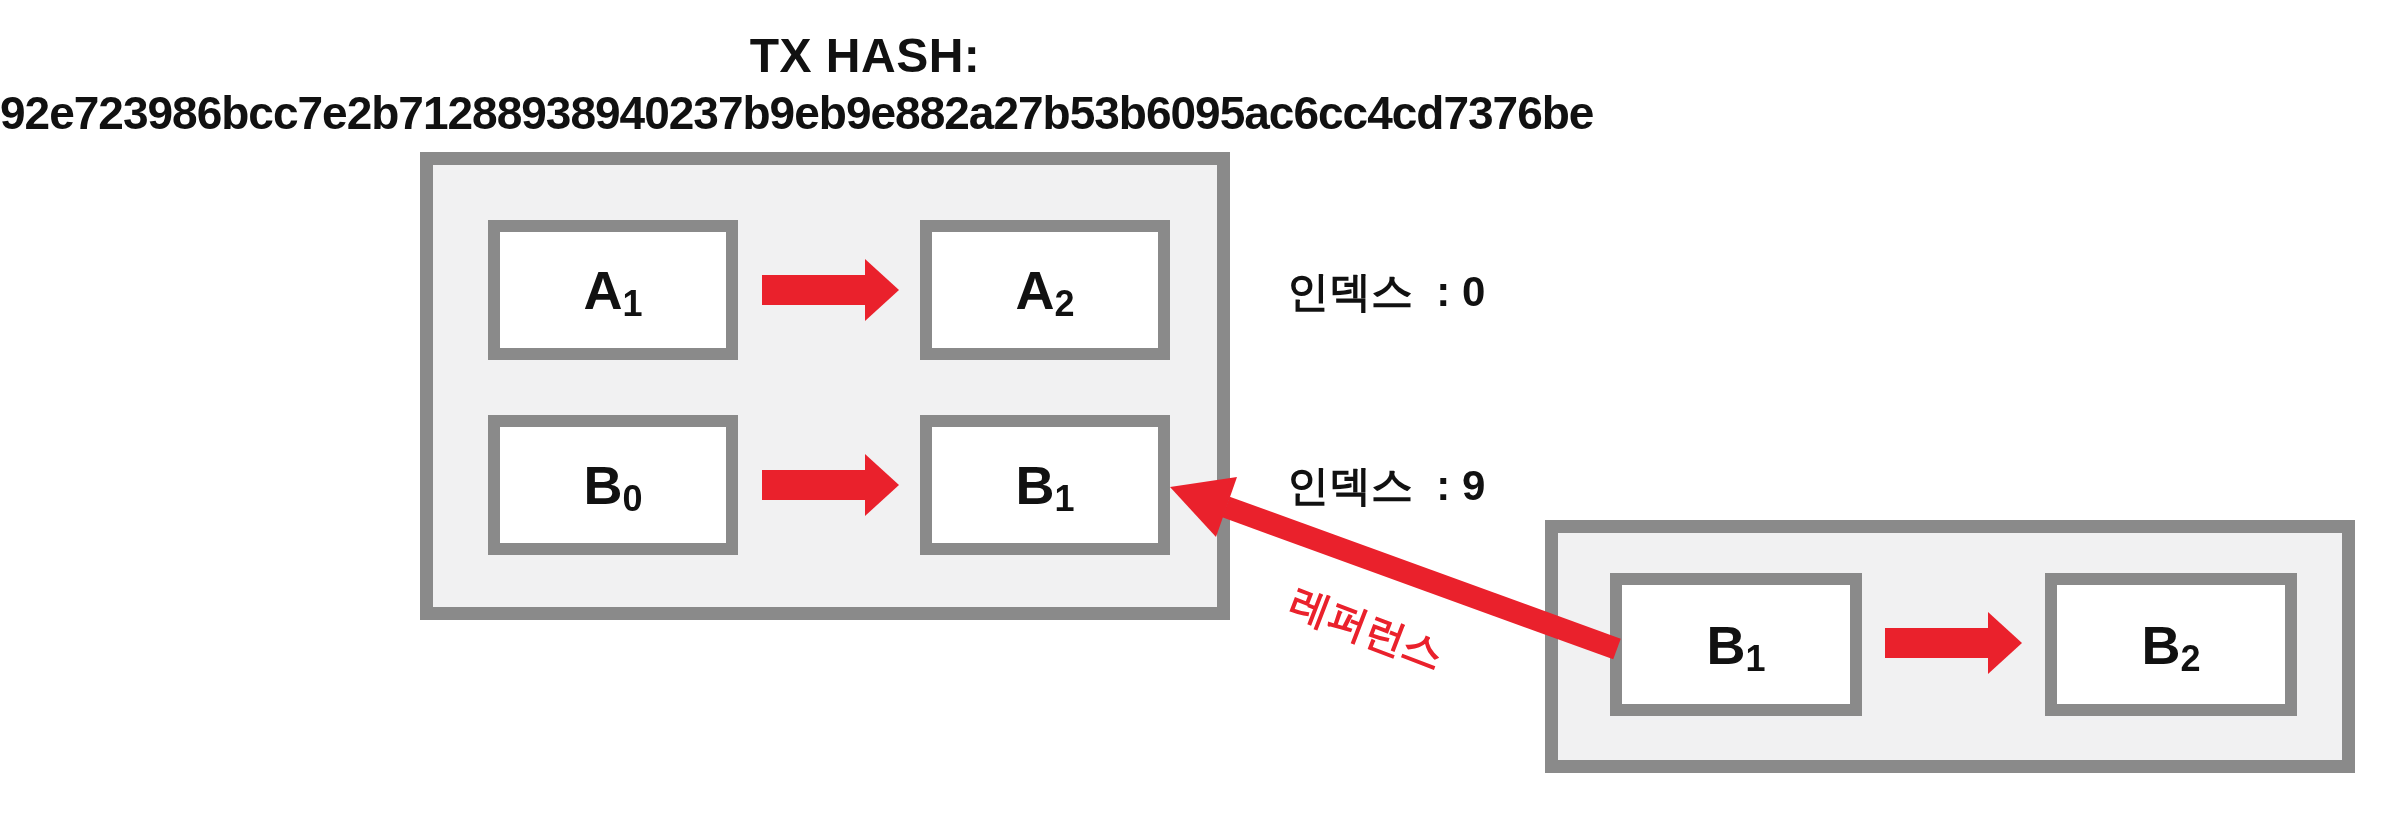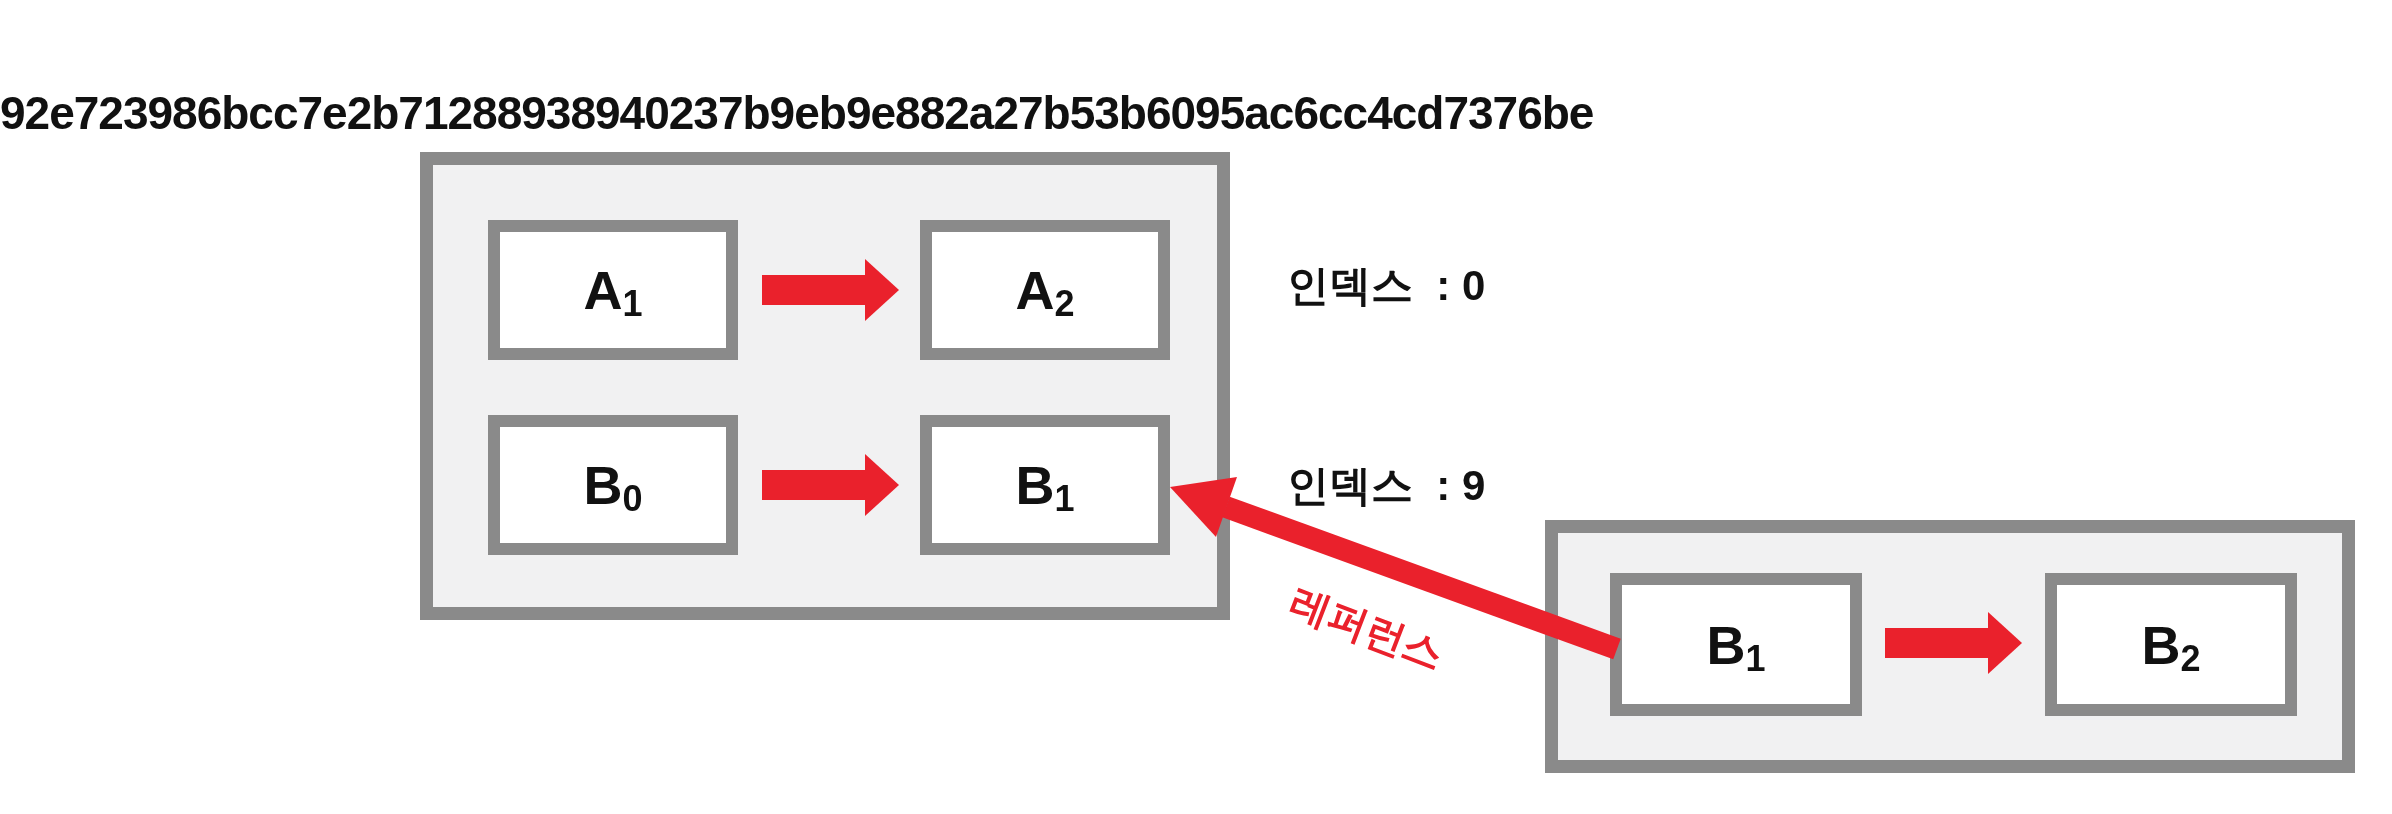--- a/index.html
+++ b/index.html
@@ -63,38 +63,39 @@
     border-bottom:31px solid transparent;
   }
   .arrow-a{ left:762px; top:259px; }
   .arrow-b{ left:762px; top:454px; }
   .arrow-ref-box{ left:1885px; top:612px; }
   
   .index-label{
     position:absolute; left:1287px; font-size:42px; font-weight:700;
     white-space:pre;
   }
-  .index-0{ top:258px; }
+  .index-0{ top:264px; }
   .index-1{ top:458px; }
   
   .ref-arrow-svg{ position:absolute; left:0; top:0; pointer-events:none; }
   .ref-arrow-line{ stroke:var(--red); stroke-width:22; }
   .ref-arrow-head{ fill:var(--red); }
   
   .ref-label{
     position:absolute; left:1302px; top:574px;
     font-size:40px; font-weight:700; color:var(--red);
     transform:rotate(21deg); transform-origin:0 0; white-space:nowrap;
   }
 </style>
 </head>
 <body>
 
 <div class="stage">
 
+  <div class="tx-title">TX HASH:</div>
   <div class="tx-hash">92e723986bcc7e2b71288938940237b9eb9e882a27b53b6095ac6cc4cd7376be</div>
 
   <div class="container tx-container"></div>
 
   <div class="cell cell-a1">
     <span class="base">A</span>
       <span class="sub">1</span>
   </div>
   <div class="h-arrow arrow-a">
     <div class="shaft"></div>

